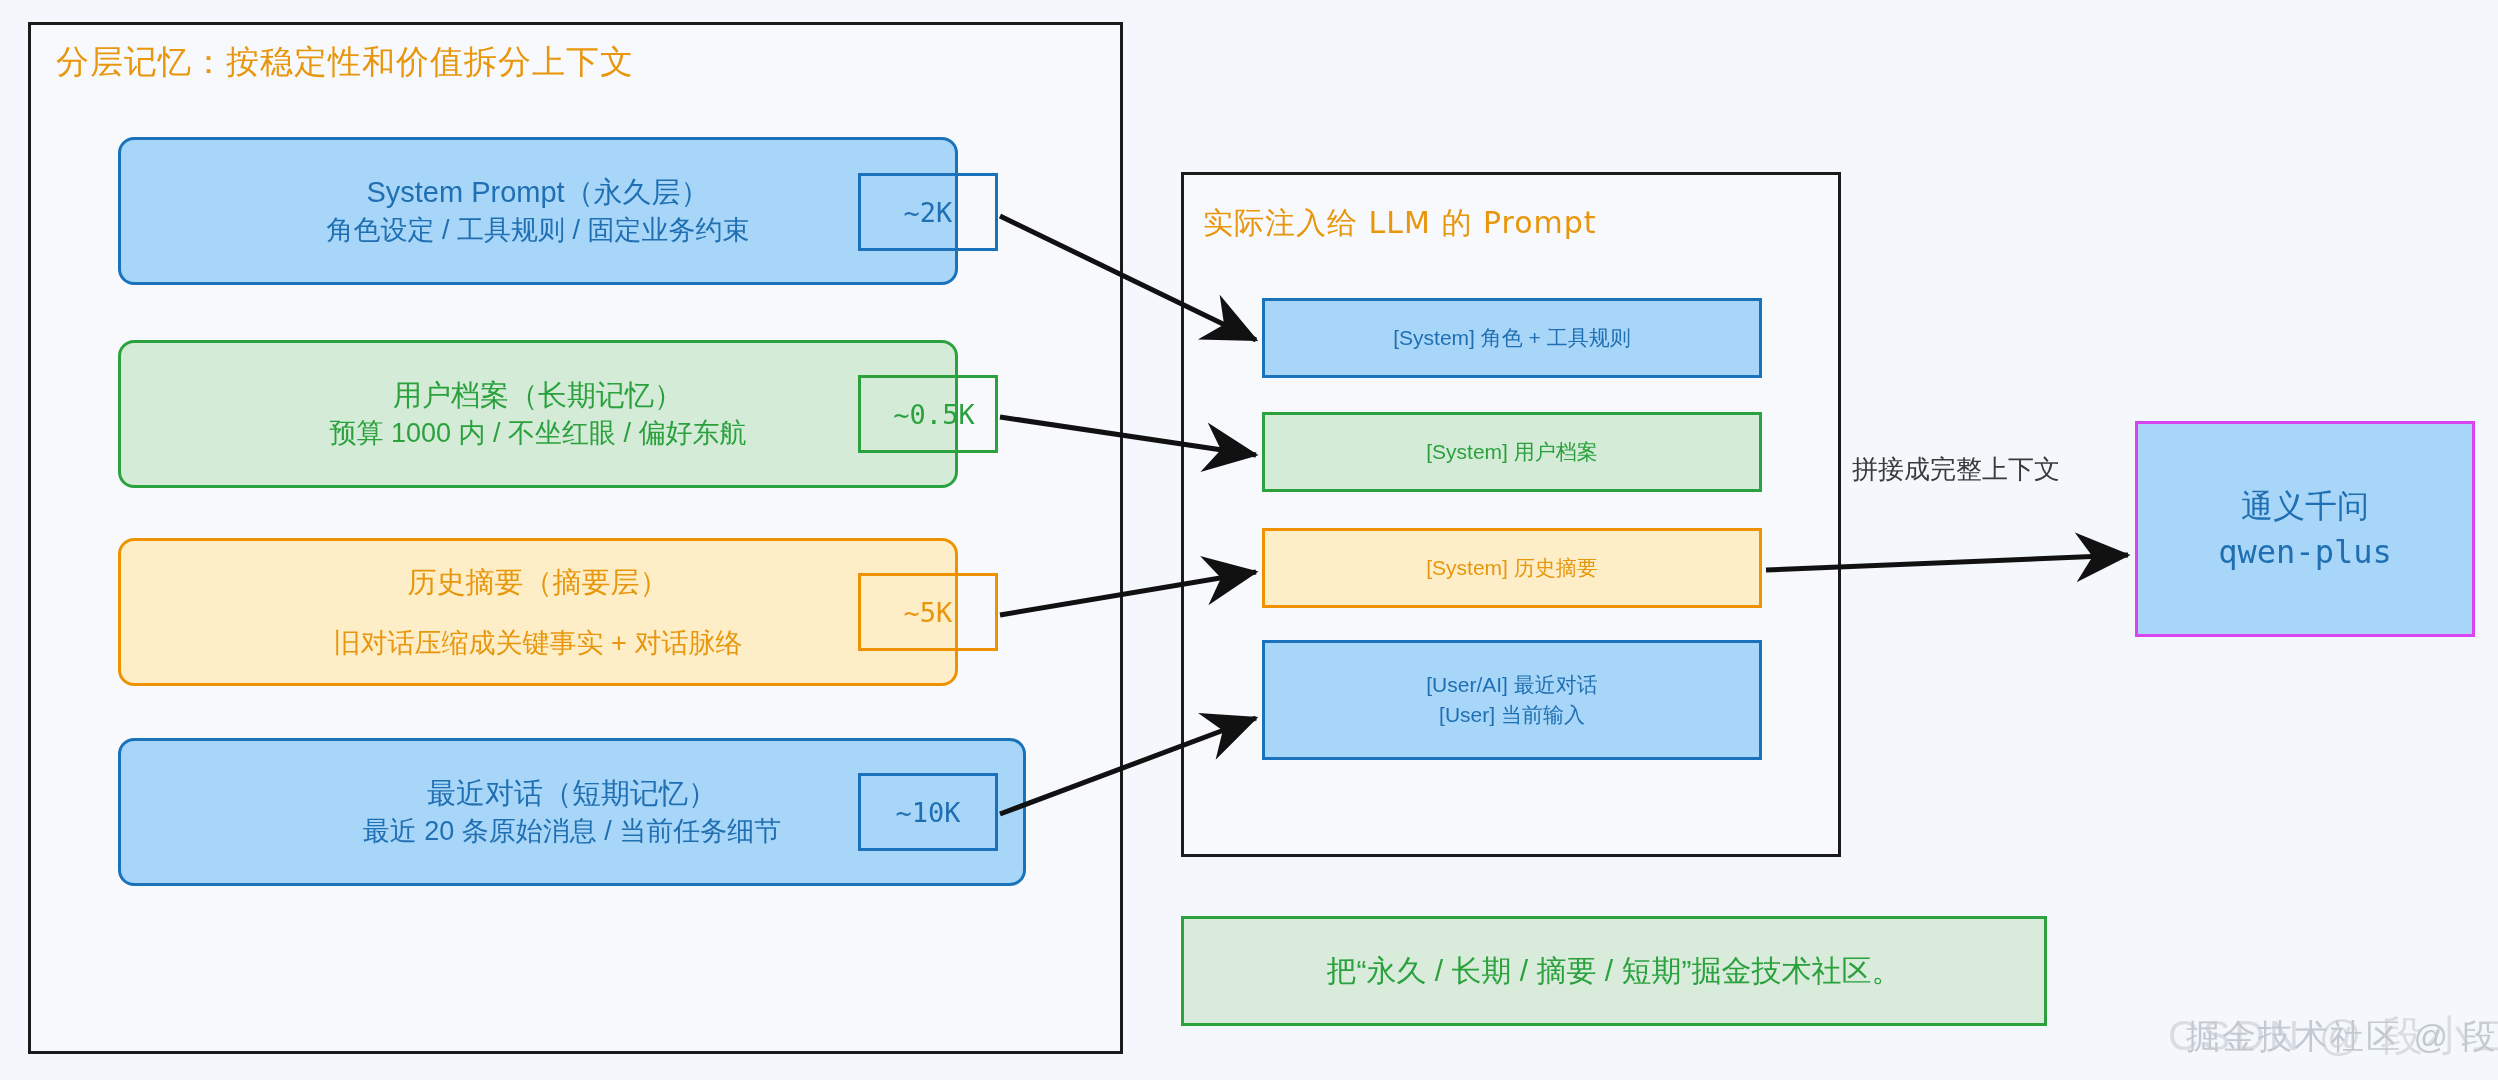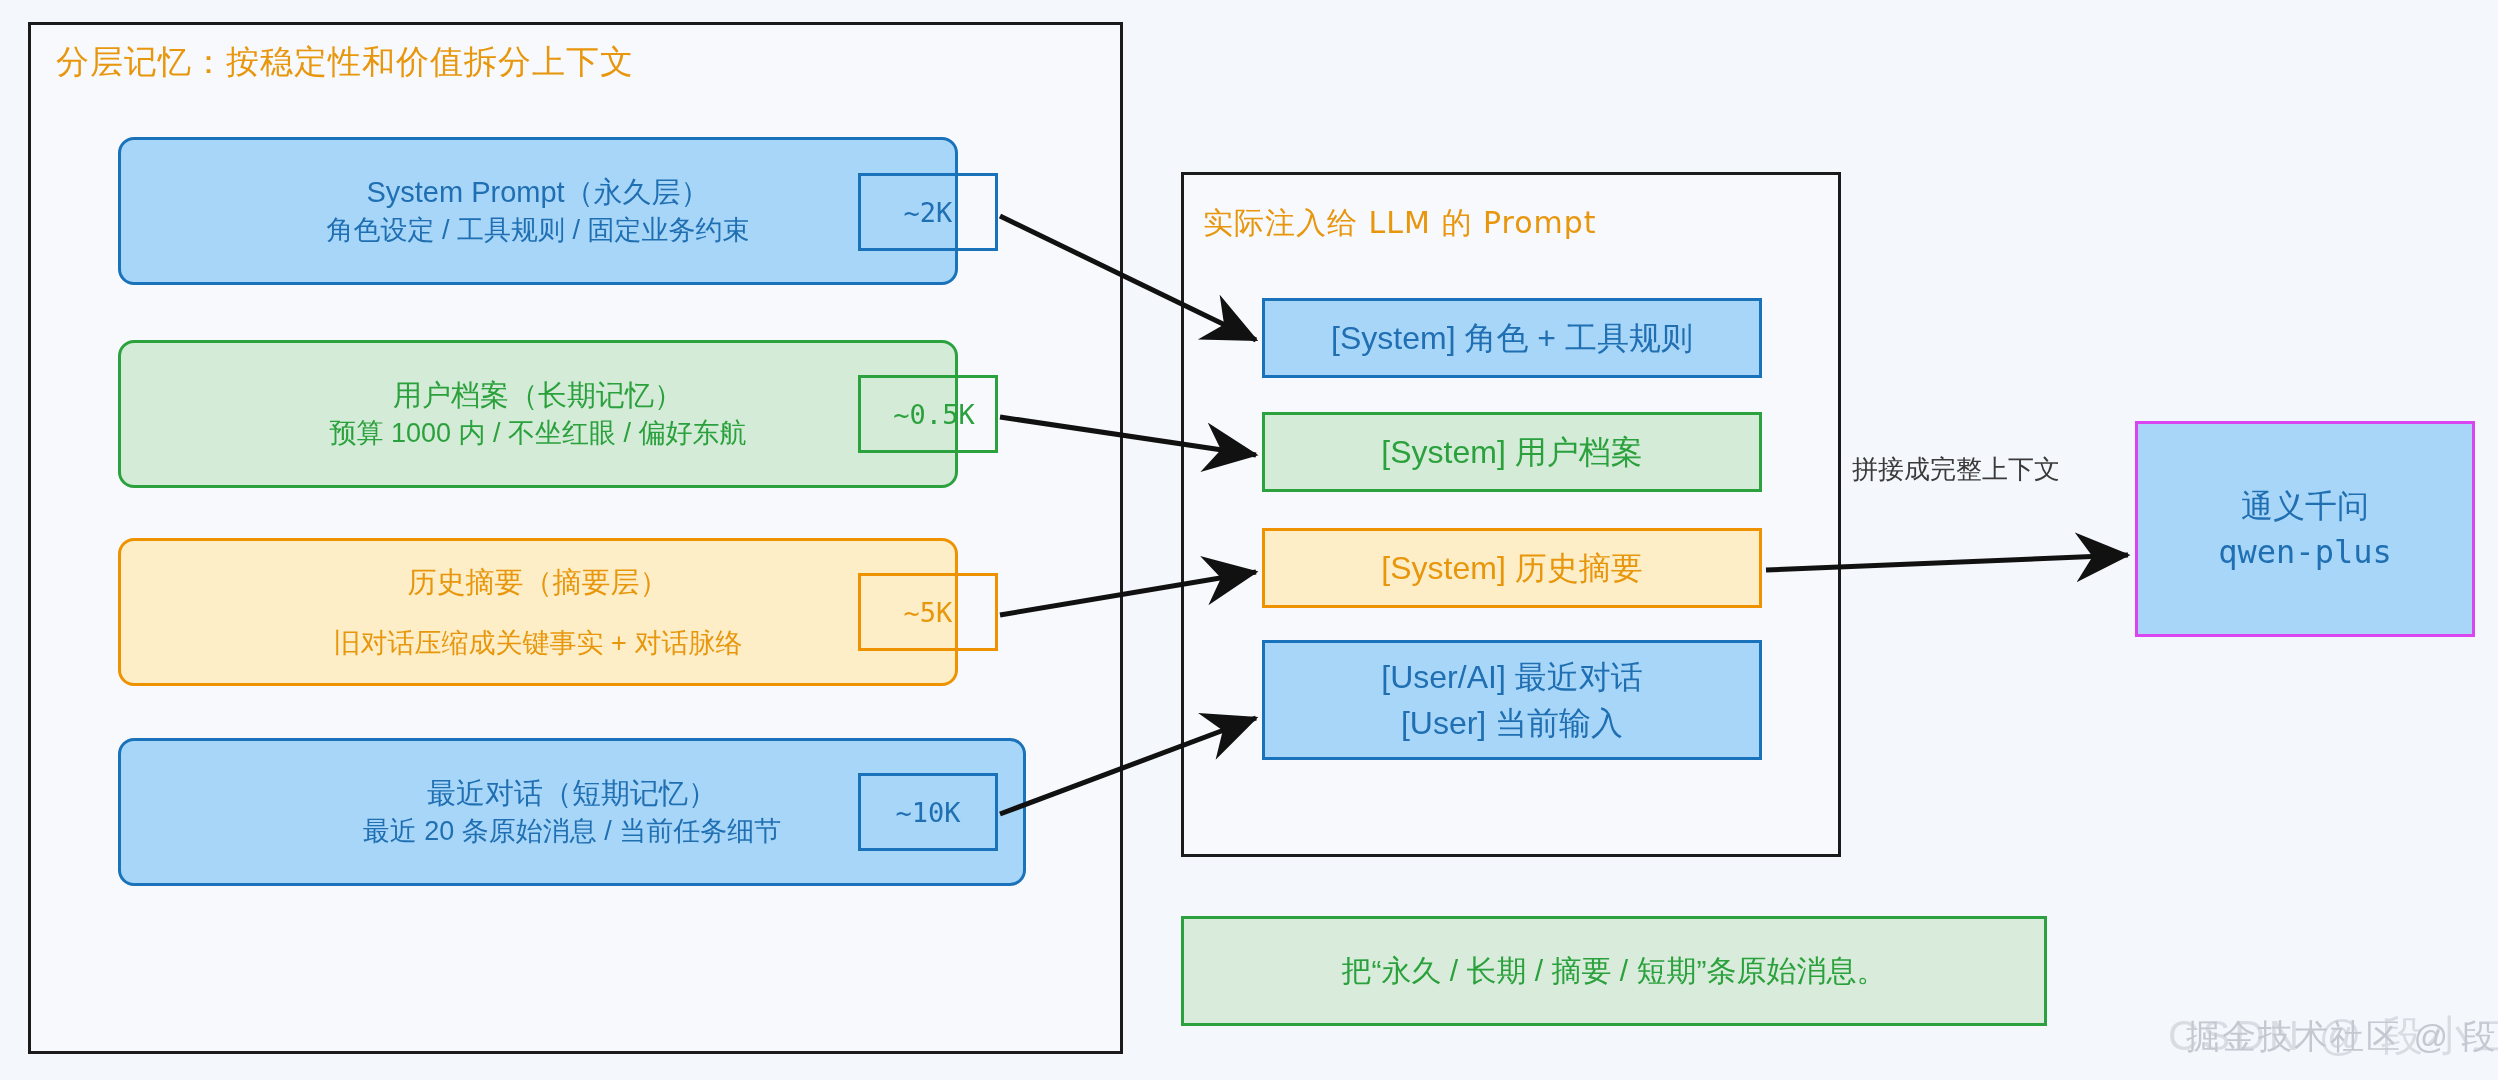--- a/index.html
+++ b/index.html
@@ -57,21 +57,21 @@
   }
   .badge.b-blue  {border-color:#1a72ba;color:#1f6fb2;}
   .badge.b-green {border-color:#2ca23f;color:#2ba13d;padding-left:12px;}
   .badge.b-orange{border-color:#ef9200;color:#e8960c;}
 
   
   .prompt-card{
     border-width:3px;border-style:solid;
     display:flex;flex-direction:column;
     align-items:center;justify-content:center;
-    font-size:32px;line-height:1.45;
+    font-size:21px;line-height:1.45;
     white-space:nowrap;
   }
 
   
   .note-card{
     border:3px solid #2ca23f;
     background:#d9ecdb;
     color:#2ba13d;
     display:flex;align-items:center;justify-content:center;
     font-size:30px;white-space:nowrap;
@@ -156,21 +156,21 @@
   <div class="abs prompt-card c-orange" style="left:1262px;top:528px;width:500px;height:80px;">
     <div>[System] 历史摘要</div>
   </div>
 
   <div class="abs prompt-card c-blue" style="left:1262px;top:640px;width:500px;height:120px;">
     <div>[User/AI] 最近对话</div>
     <div>[User] 当前输入</div>
   </div>
 
   <div class="abs note-card" style="left:1181px;top:916px;width:866px;height:110px;">
-    <span>把“永久 / 长期 / 摘要 / 短期”条原始消息。</span>
+    <span>把“永久 / 长期 / 摘要 / 短期”掘金技术社区。</span>
   </div>
 
   <div class="abs arrow-label" style="left:1852px;top:452px;">拼接成完整上下文</div>
 
   <div class="abs model-card" style="left:2135px;top:421px;width:340px;height:216px;">
     <div class="m1">通义千问</div>
     <div class="m2">qwen-plus</div>
   </div>
 
   <svg id="arrows" viewBox="0 0 2498 1080" xmlns="http://www.w3.org/2000/svg">

